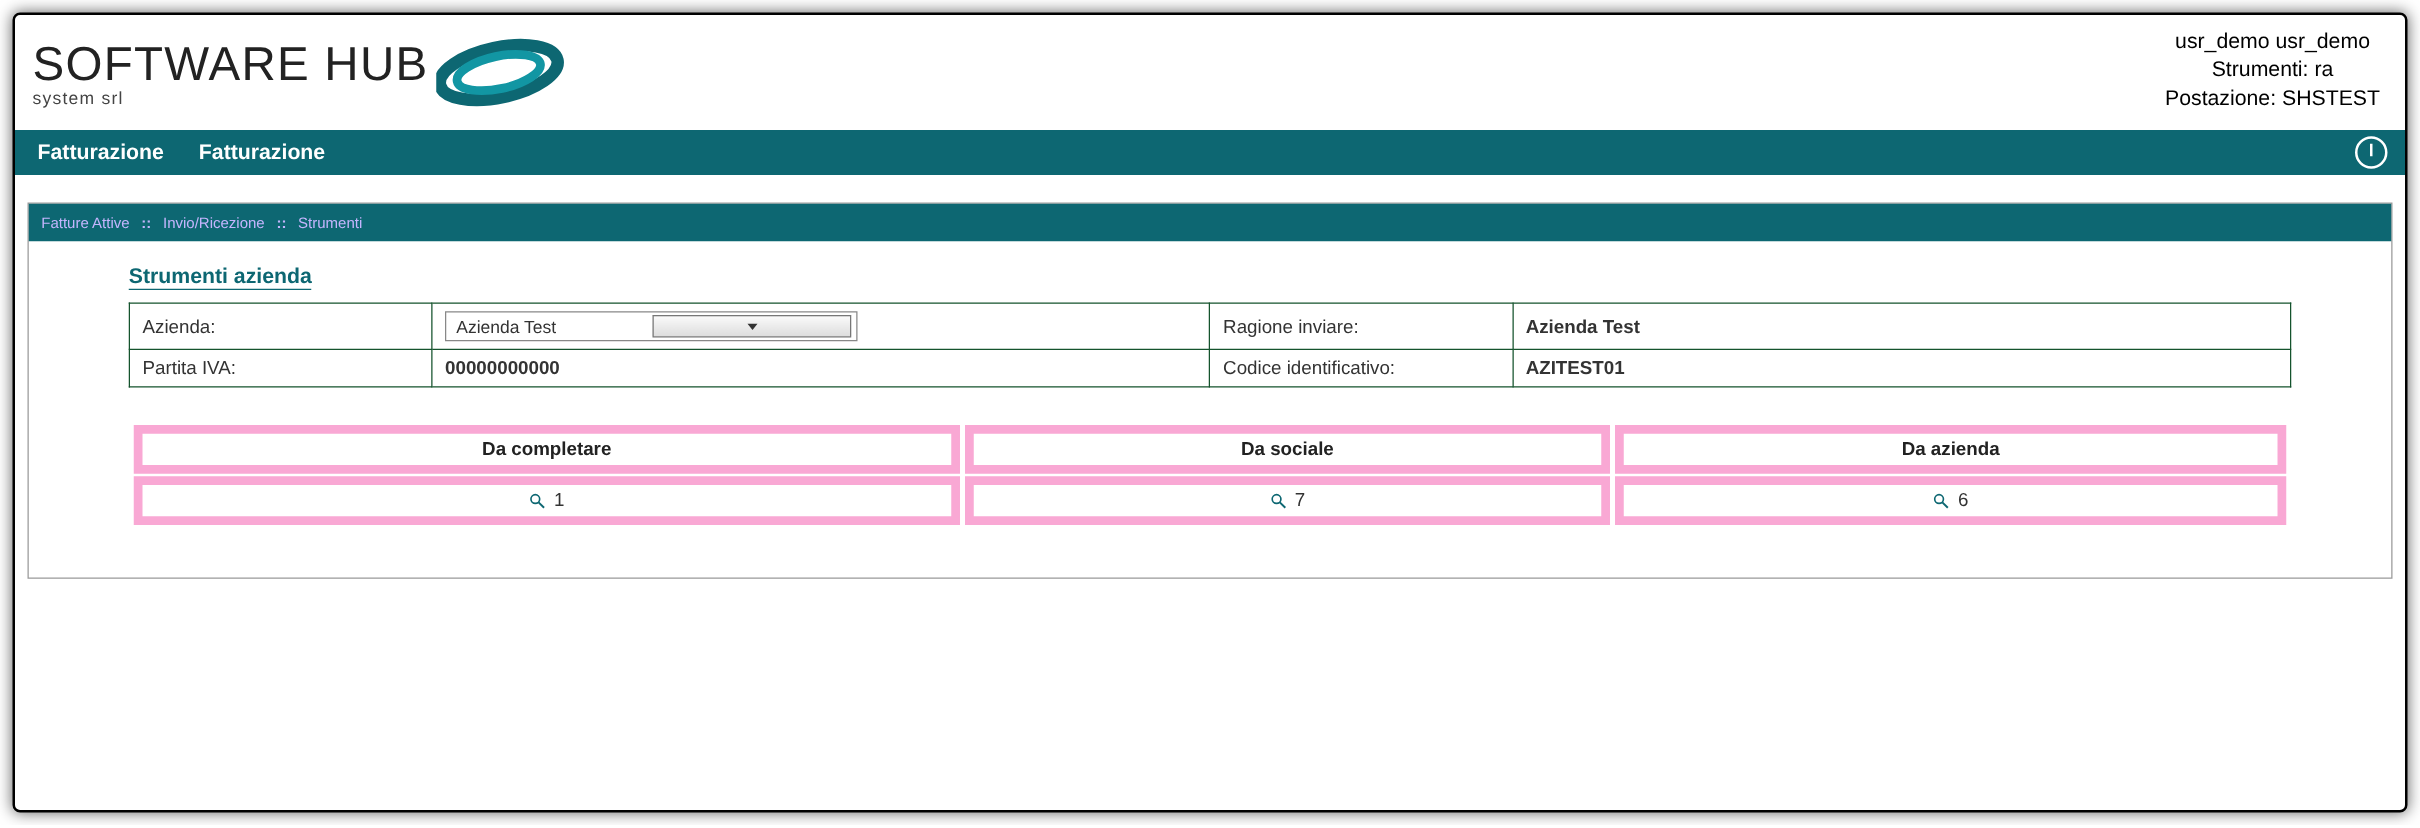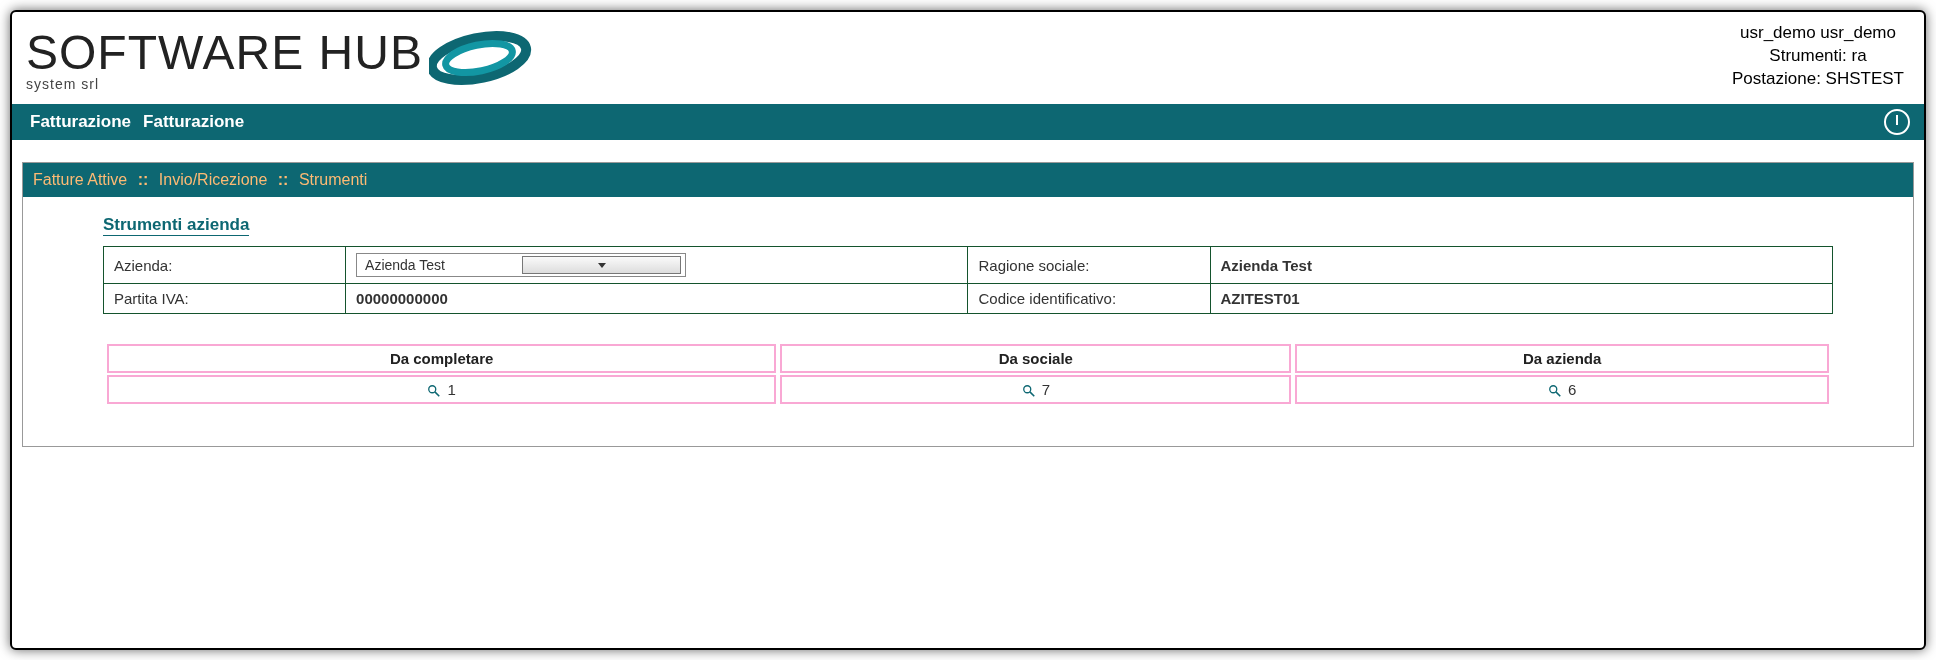--- a/index.html
+++ b/index.html
@@ -24,21 +24,21 @@
     align-items: flex-start;
     padding: 6px 14px 0 14px;
   }
   .logo {
     display: flex;
     align-items: center;
     gap: 6px;
   }
   .logo-text {
     font-family: "Trebuchet MS", Arial, sans-serif;
-    font-size: 48px;
+    font-size: 38px;
     letter-spacing: 1px;
     color: #222;
     font-weight: 400;
   }
   .logo-sub {
     font-size: 14px;
     color: #444;
     letter-spacing: 1px;
     margin-top: -4px;
     width: 100%;
@@ -52,21 +52,21 @@
     line-height: 1.35;
     padding-right: 6px;
     padding-top: 4px;
   }
   .navbar {
     background: #0d6772;
     color: #fff;
     display: flex;
     align-items: center;
     padding: 8px 18px;
-    gap: 12px;
+    gap: 28px;
     font-size: 17px;
     font-weight: bold;
     position: relative;
     margin-top: 6px;
   }
   .navbar .power {
     position: absolute;
     right: 14px;
     top: 50%;
     transform: translateY(-50%);
@@ -79,23 +79,23 @@
     content:"";
     width:2px; height:10px; background:#fff; display:block;
     position:relative; top:-2px;
   }
   .subbar-wrap {
     border: 1px solid #999;
     margin: 22px 10px 0 10px;
   }
   .subbar {
     background: #0d6772;
-    color: #fdba74;
+    color: #c4b5fd;
     padding: 8px 10px;
-    font-size: 16px;
+    font-size: 12px;
   }
   .subbar .sep { margin: 0 6px; font-weight: bold; }
   .content {
     padding: 18px 80px 40px 80px;
   }
   .section-title {
     color: #0d6772;
     font-weight: bold;
     font-size: 17px;
     border-bottom: 1px solid #0d6772;
@@ -137,21 +137,21 @@
     border-left:4px solid transparent;
     border-right:4px solid transparent;
     border-top:5px solid #333;
   }
   table.status {
     border-collapse: separate;
     border-spacing: 4px 2px;
     width: 100%;
   }
   table.status th, table.status td {
-    border: 2px solid #f9a8d4;
+    border: 7px solid #f9a8d4;
     text-align: center;
     padding: 4px 8px;
     font-size: 15px;
   }
   table.status th { font-weight: bold; color:#222; }
   table.status td { color:#0d6772; font-weight:400; }
   .mag {
     display:inline-block;
     width:14px; height:14px;
     vertical-align:middle;
@@ -214,21 +214,21 @@
       <table class="details">
         <tbody>
             <tr>
           <td class="label">Azienda:</td>
           <td class="field">
             <div class="combo">
               <span>Azienda Test</span>
               <span class="arrow"></span>
             </div>
           </td>
-          <td class="label">Ragione sociale:</td>
+          <td class="label">Ragione inviare:</td>
           <td class="field">Azienda Test</td>
         </tr>
         <tr>
           <td class="label">Partita IVA:</td>
           <td class="field">00000000000</td>
           <td class="label">Codice identificativo:</td>
           <td class="field">AZITEST01</td>
         </tr>
       </tbody>
         </table>

